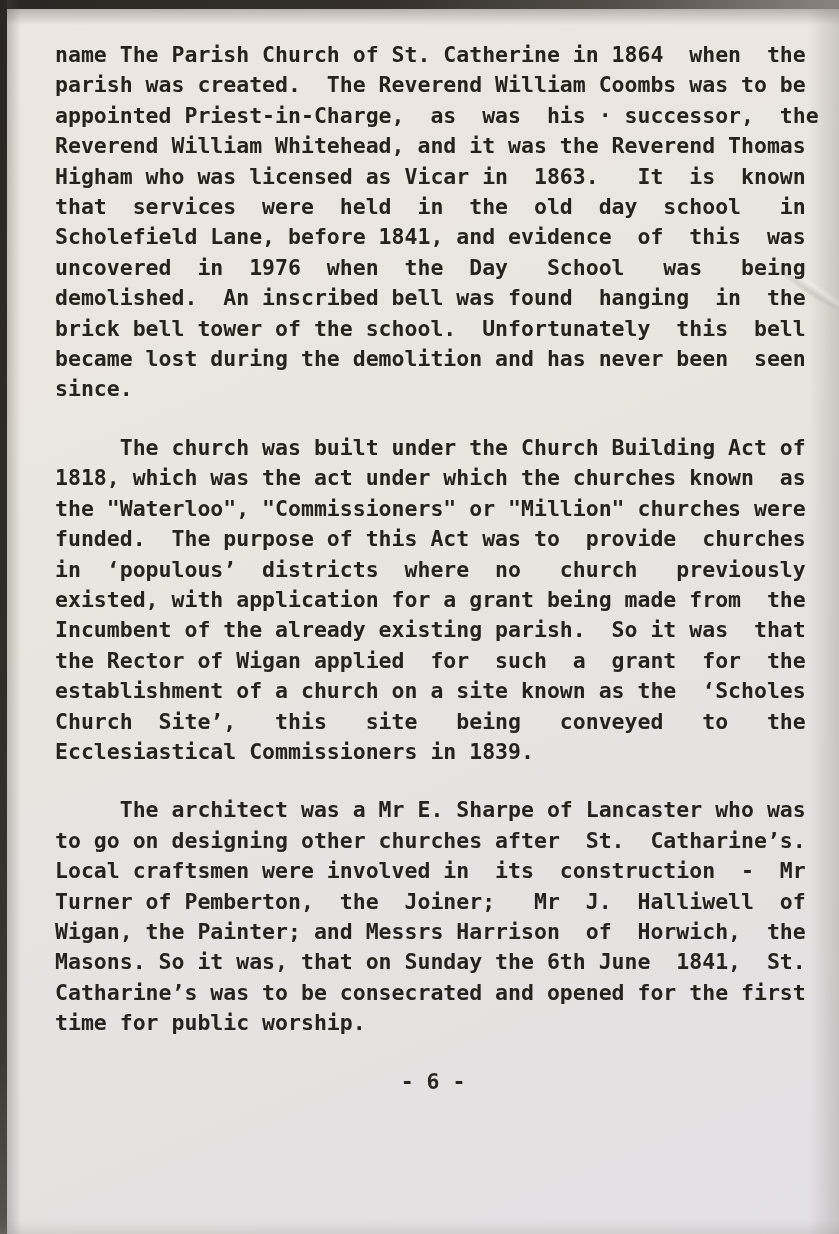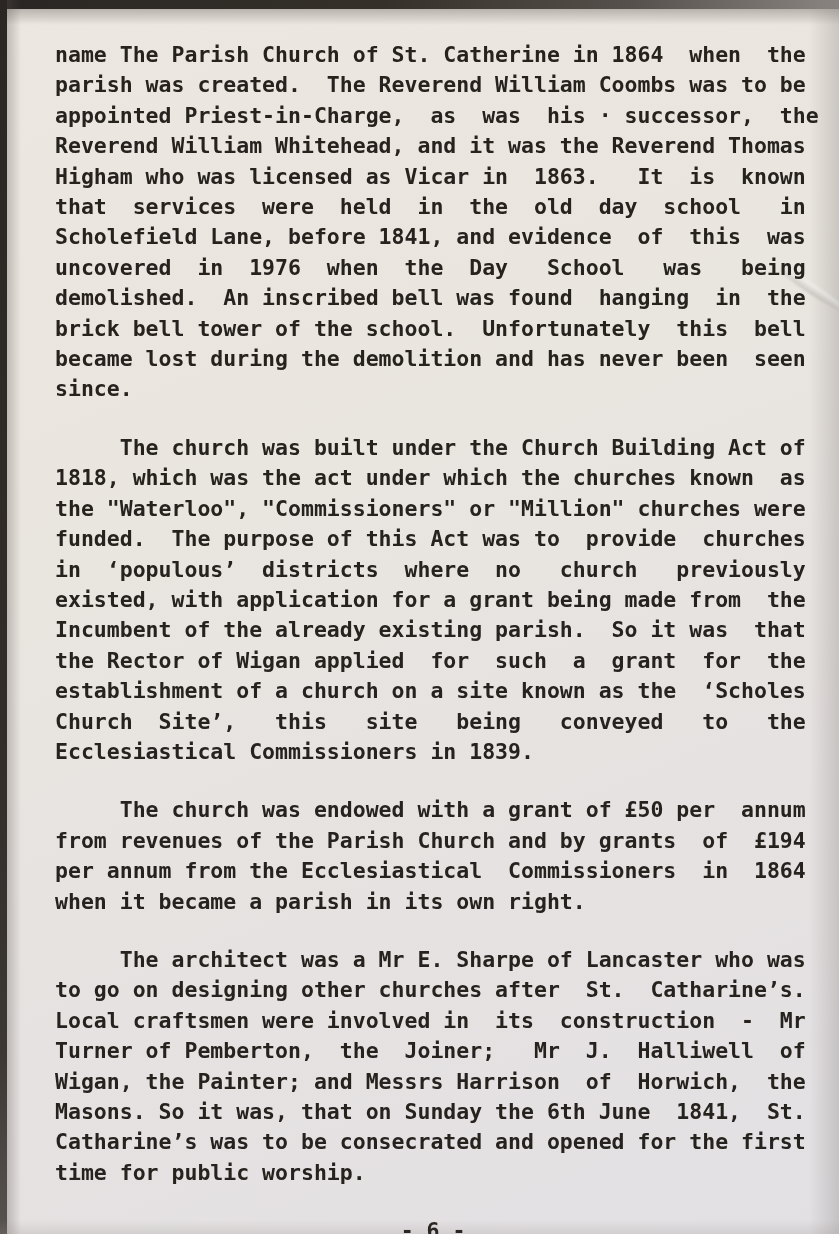--- a/index.html
+++ b/index.html
@@ -99,24 +99,20 @@
 1818, which was the act under which the churches known  as
 the "Waterloo", "Commissioners" or "Million" churches were
 funded.  The purpose of this Act was to  provide  churches
 in  ‘populous’  districts  where  no   church   previously
 existed, with application for a grant being made from  the
 Incumbent of the already existing parish.  So it was  that
 the Rector of Wigan applied  for  such  a  grant  for  the
 establishment of a church on a site known as the  ‘Scholes
 Church  Site’,   this   site   being   conveyed   to   the
 Ecclesiastical Commissioners in 1839.</div>
-    <div class="para">     The church was endowed with a grant of £50 per  annum
-from revenues of the Parish Church and by grants  of  £194
-per annum from the Ecclesiastical  Commissioners  in  1864
-when it became a parish in its own right.</div>
     <div class="para">     The architect was a Mr E. Sharpe of Lancaster who was
 to go on designing other churches after  St.  Catharine’s.
 Local craftsmen were involved in  its  construction  -  Mr
 Turner of Pemberton,  the  Joiner;   Mr  J.  Halliwell  of
 Wigan, the Painter; and Messrs Harrison  of  Horwich,  the
 Masons. So it was, that on Sunday the 6th June  1841,  St.
 Catharine’s was to be consecrated and opened for the first
 time for public worship.</div>
     <div class="page-number">- 6 -</div>
   </div>

